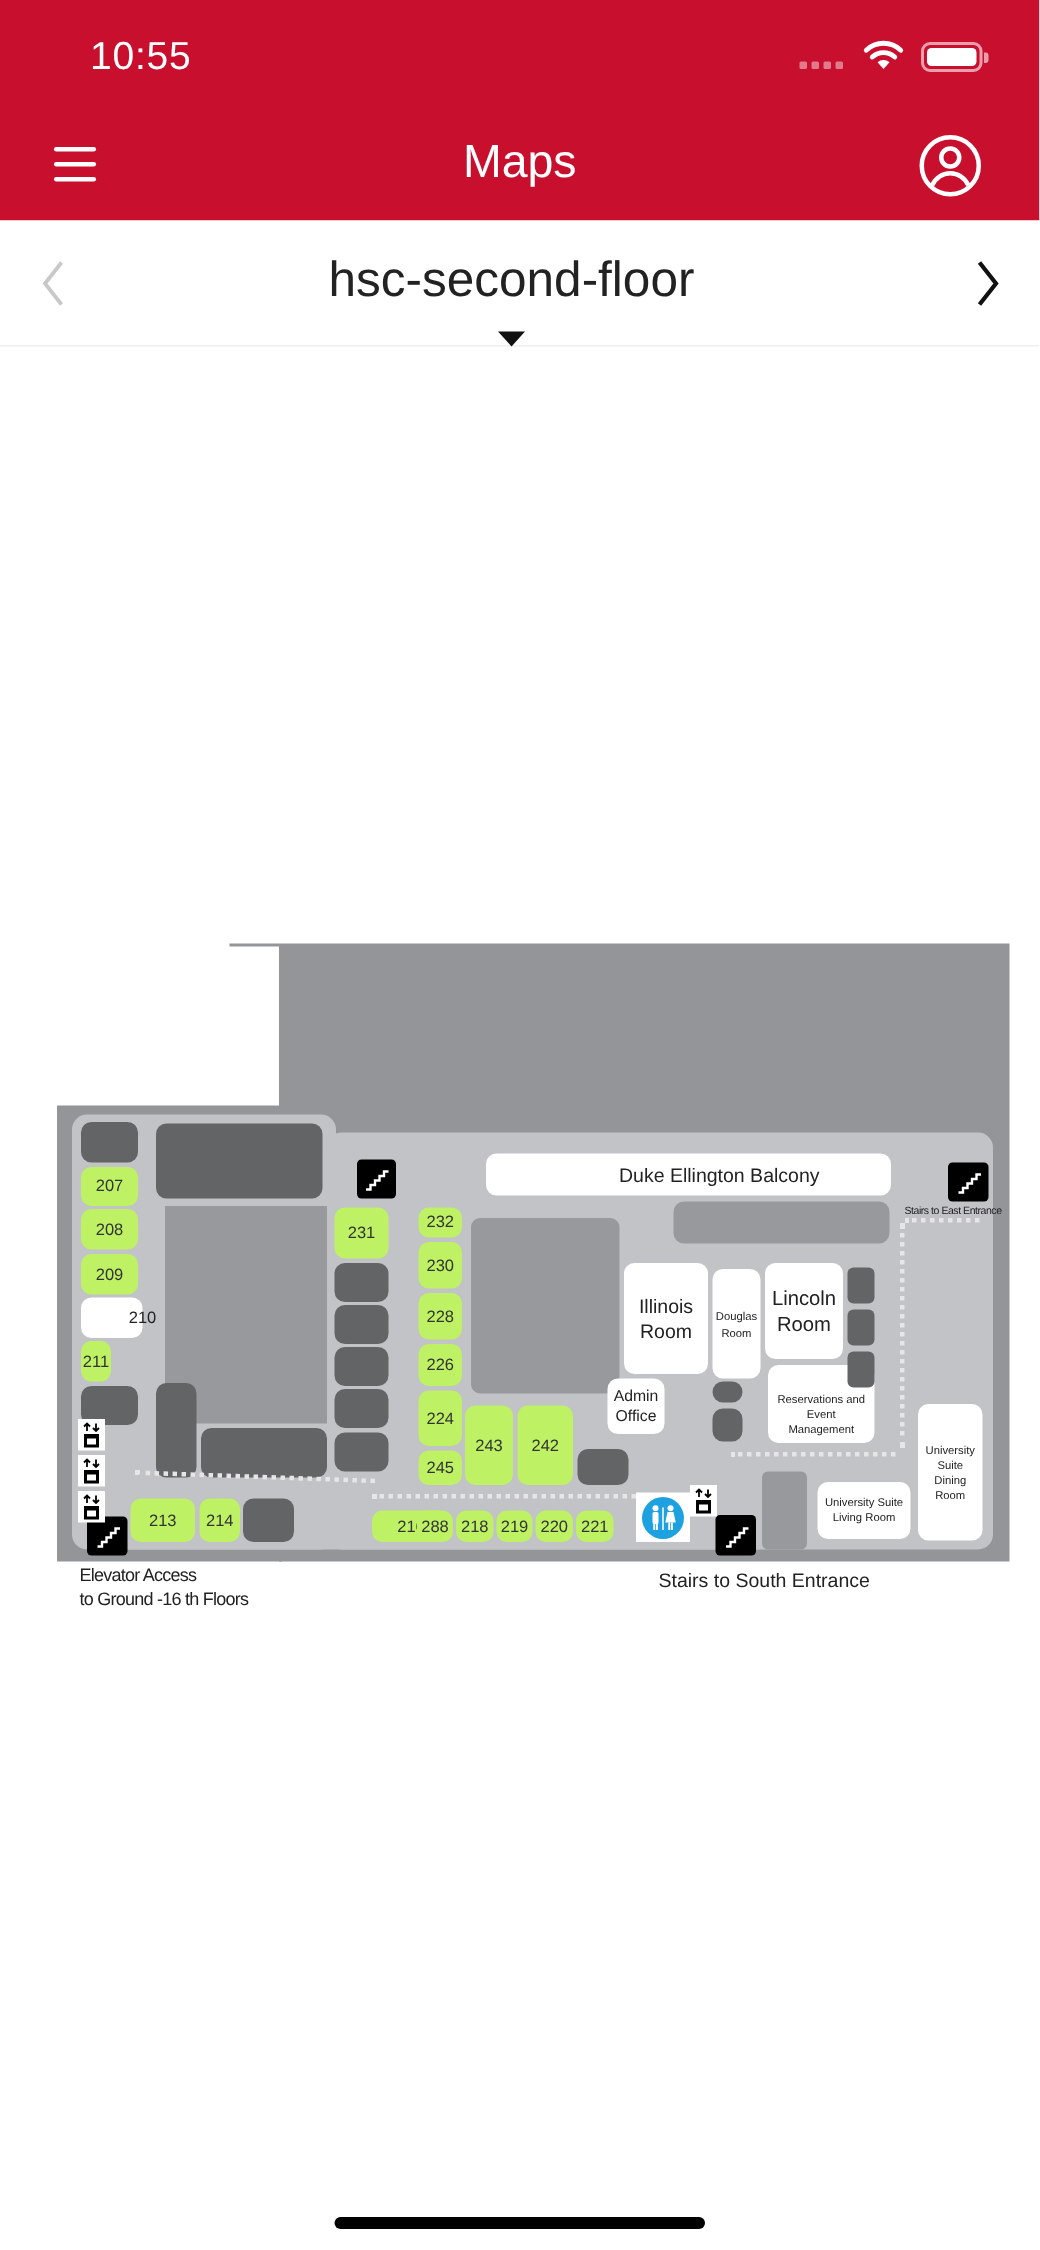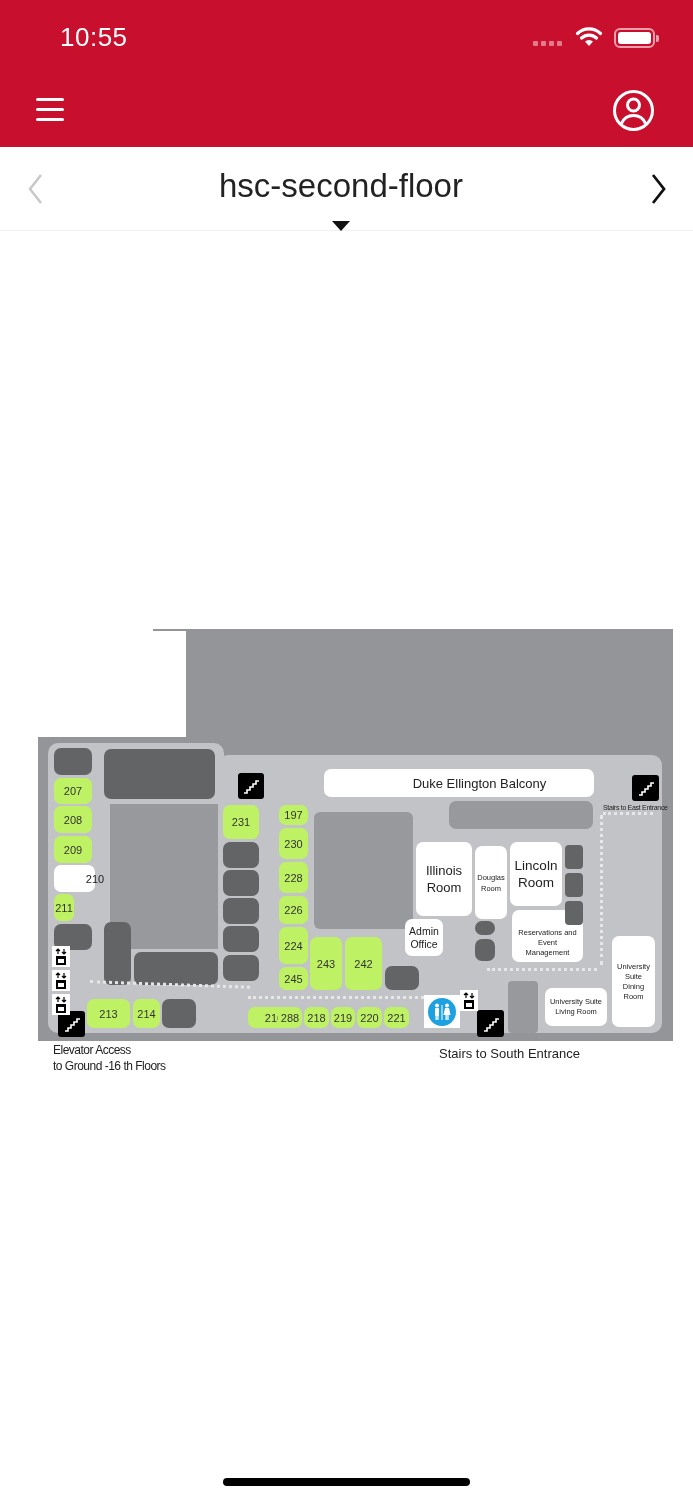--- a/index.html
+++ b/index.html
@@ -59,20 +59,21 @@
     <path d="M6.5 12 A11 11 0 0 1 21.5 12" stroke="#fff" stroke-width="3.2" fill="none" stroke-linecap="round"></path>
     <path d="M2.5 7.5 A16.5 16.5 0 0 1 25.5 7.5" stroke="#fff" stroke-width="3.2" fill="none" stroke-linecap="round"></path>
   </svg>
   <div class="battery"></div>
 
   <div class="menu-btn">
     <span style="top:2px"></span>
     <span style="top:12px"></span>
     <span style="top:22px"></span>
   </div>
+  <div class="title">Maps</div>
   <svg class="profile-btn" viewBox="0 0 43 43">
     <g>
       <circle cx="21.5" cy="21.5" r="19" stroke="#fff" stroke-width="3" fill="none"></circle>
       <circle cx="21.5" cy="16" r="6" stroke="#fff" stroke-width="3" fill="none"></circle>
       <path d="M9.5 34.5 A13 13 0 0 1 33.5 34.5" stroke="#fff" stroke-width="3" fill="none"></path>
     </g>
   </svg>
 </div>
 
 <div class="floorbar">
@@ -111,21 +112,21 @@
   <div class="room r-dark" style="left:104px;top:922px;width:27px;height:63px"></div>
   <div class="room r-dark" style="left:134px;top:952px;width:84px;height:33px"></div>
 
   <div class="room r-num" style="left:223px;top:805px;width:36px;height:34px">231</div>
   <div class="room r-dark" style="left:223px;top:842px;width:36px;height:26px"></div>
   <div class="room r-dark" style="left:223px;top:870px;width:36px;height:26px"></div>
   <div class="room r-dark" style="left:223px;top:898px;width:36px;height:26px"></div>
   <div class="room r-dark" style="left:223px;top:926px;width:36px;height:26px"></div>
   <div class="room r-dark" style="left:223px;top:955px;width:36px;height:26px"></div>
 
-  <div class="room r-num" style="left:279px;top:805px;width:29px;height:20px">197</div>
+  <div class="room r-num" style="left:279px;top:805px;width:29px;height:20px">232</div>
   <div class="room r-num" style="left:279px;top:828px;width:29px;height:31px">230</div>
   <div class="room r-num" style="left:279px;top:862px;width:29px;height:31px">228</div>
   <div class="room r-num" style="left:279px;top:896px;width:29px;height:28px">226</div>
   <div class="room r-num" style="left:279px;top:927px;width:29px;height:37px">224</div>
   <div class="room r-num" style="left:279px;top:967px;width:29px;height:23px">245</div>
 
   <div class="abs" style="left:314px;top:812px;width:99px;height:117px;background:#98999c;border-radius:6px"></div>
   <div class="room r-num" style="left:310px;top:937px;width:32px;height:53px">243</div>
   <div class="room r-num" style="left:345px;top:937px;width:37px;height:53px">242</div>
   <div class="room r-dark" style="left:385px;top:966px;width:34px;height:24px"></div>

